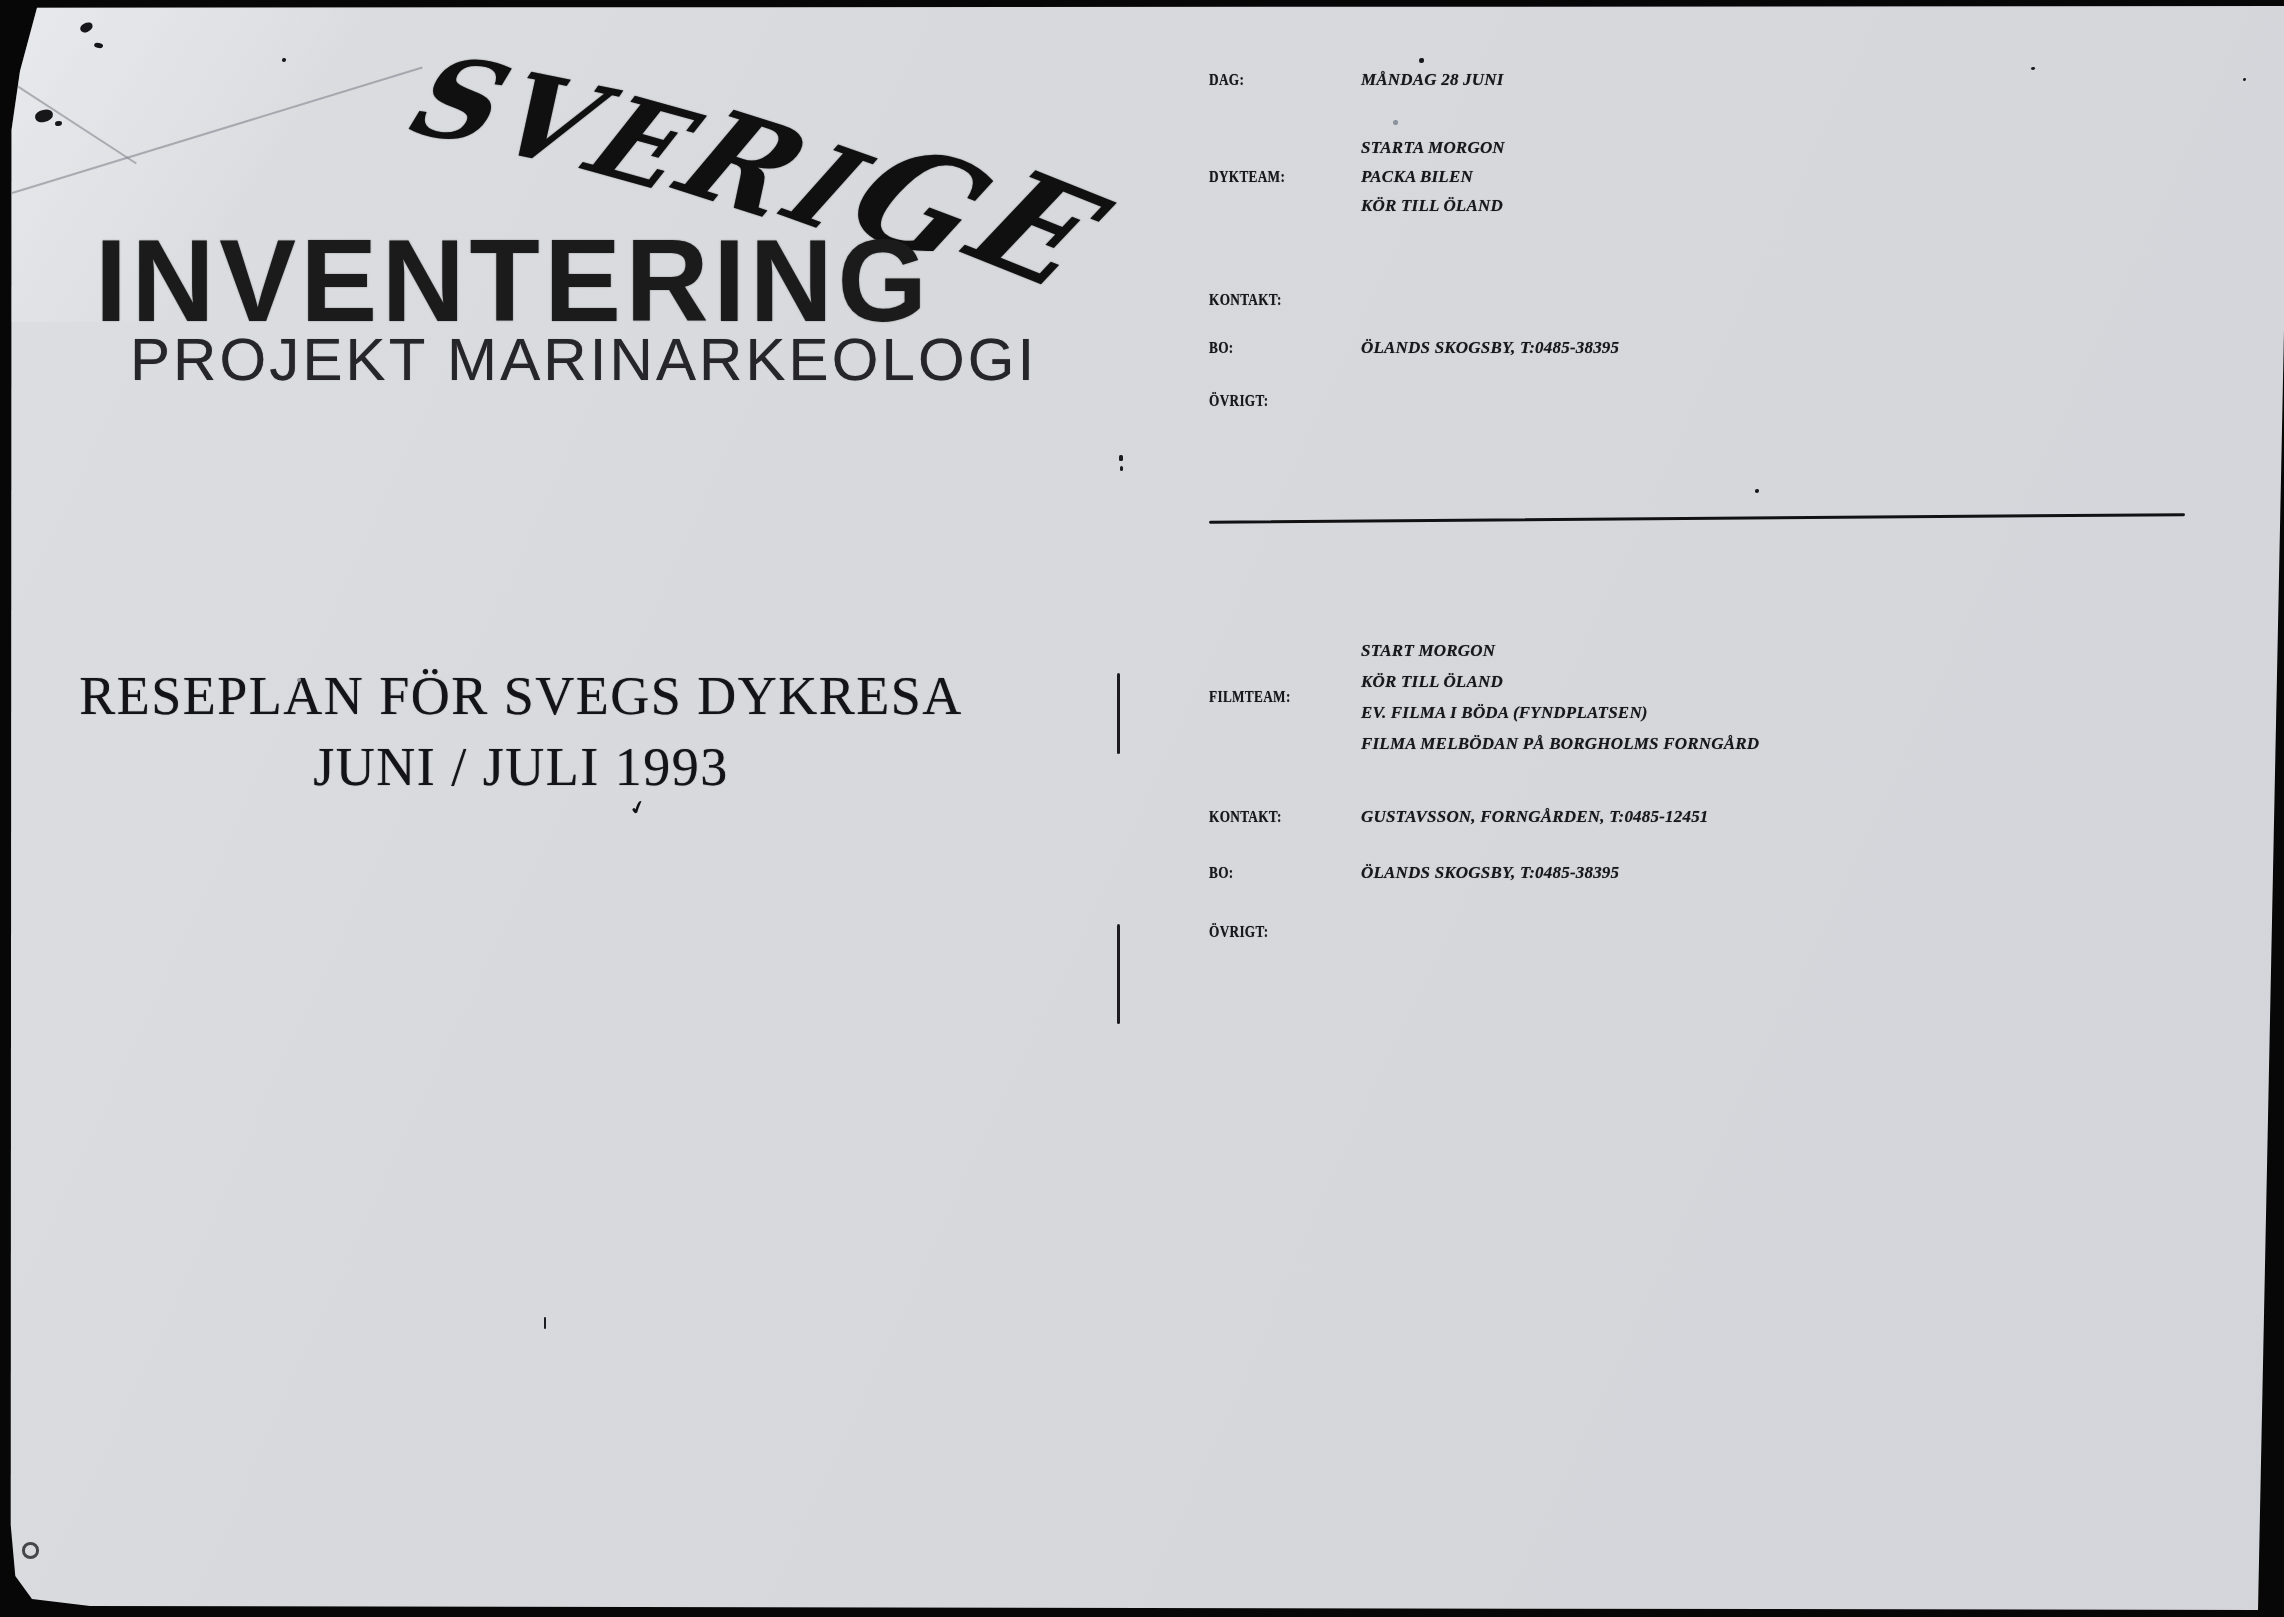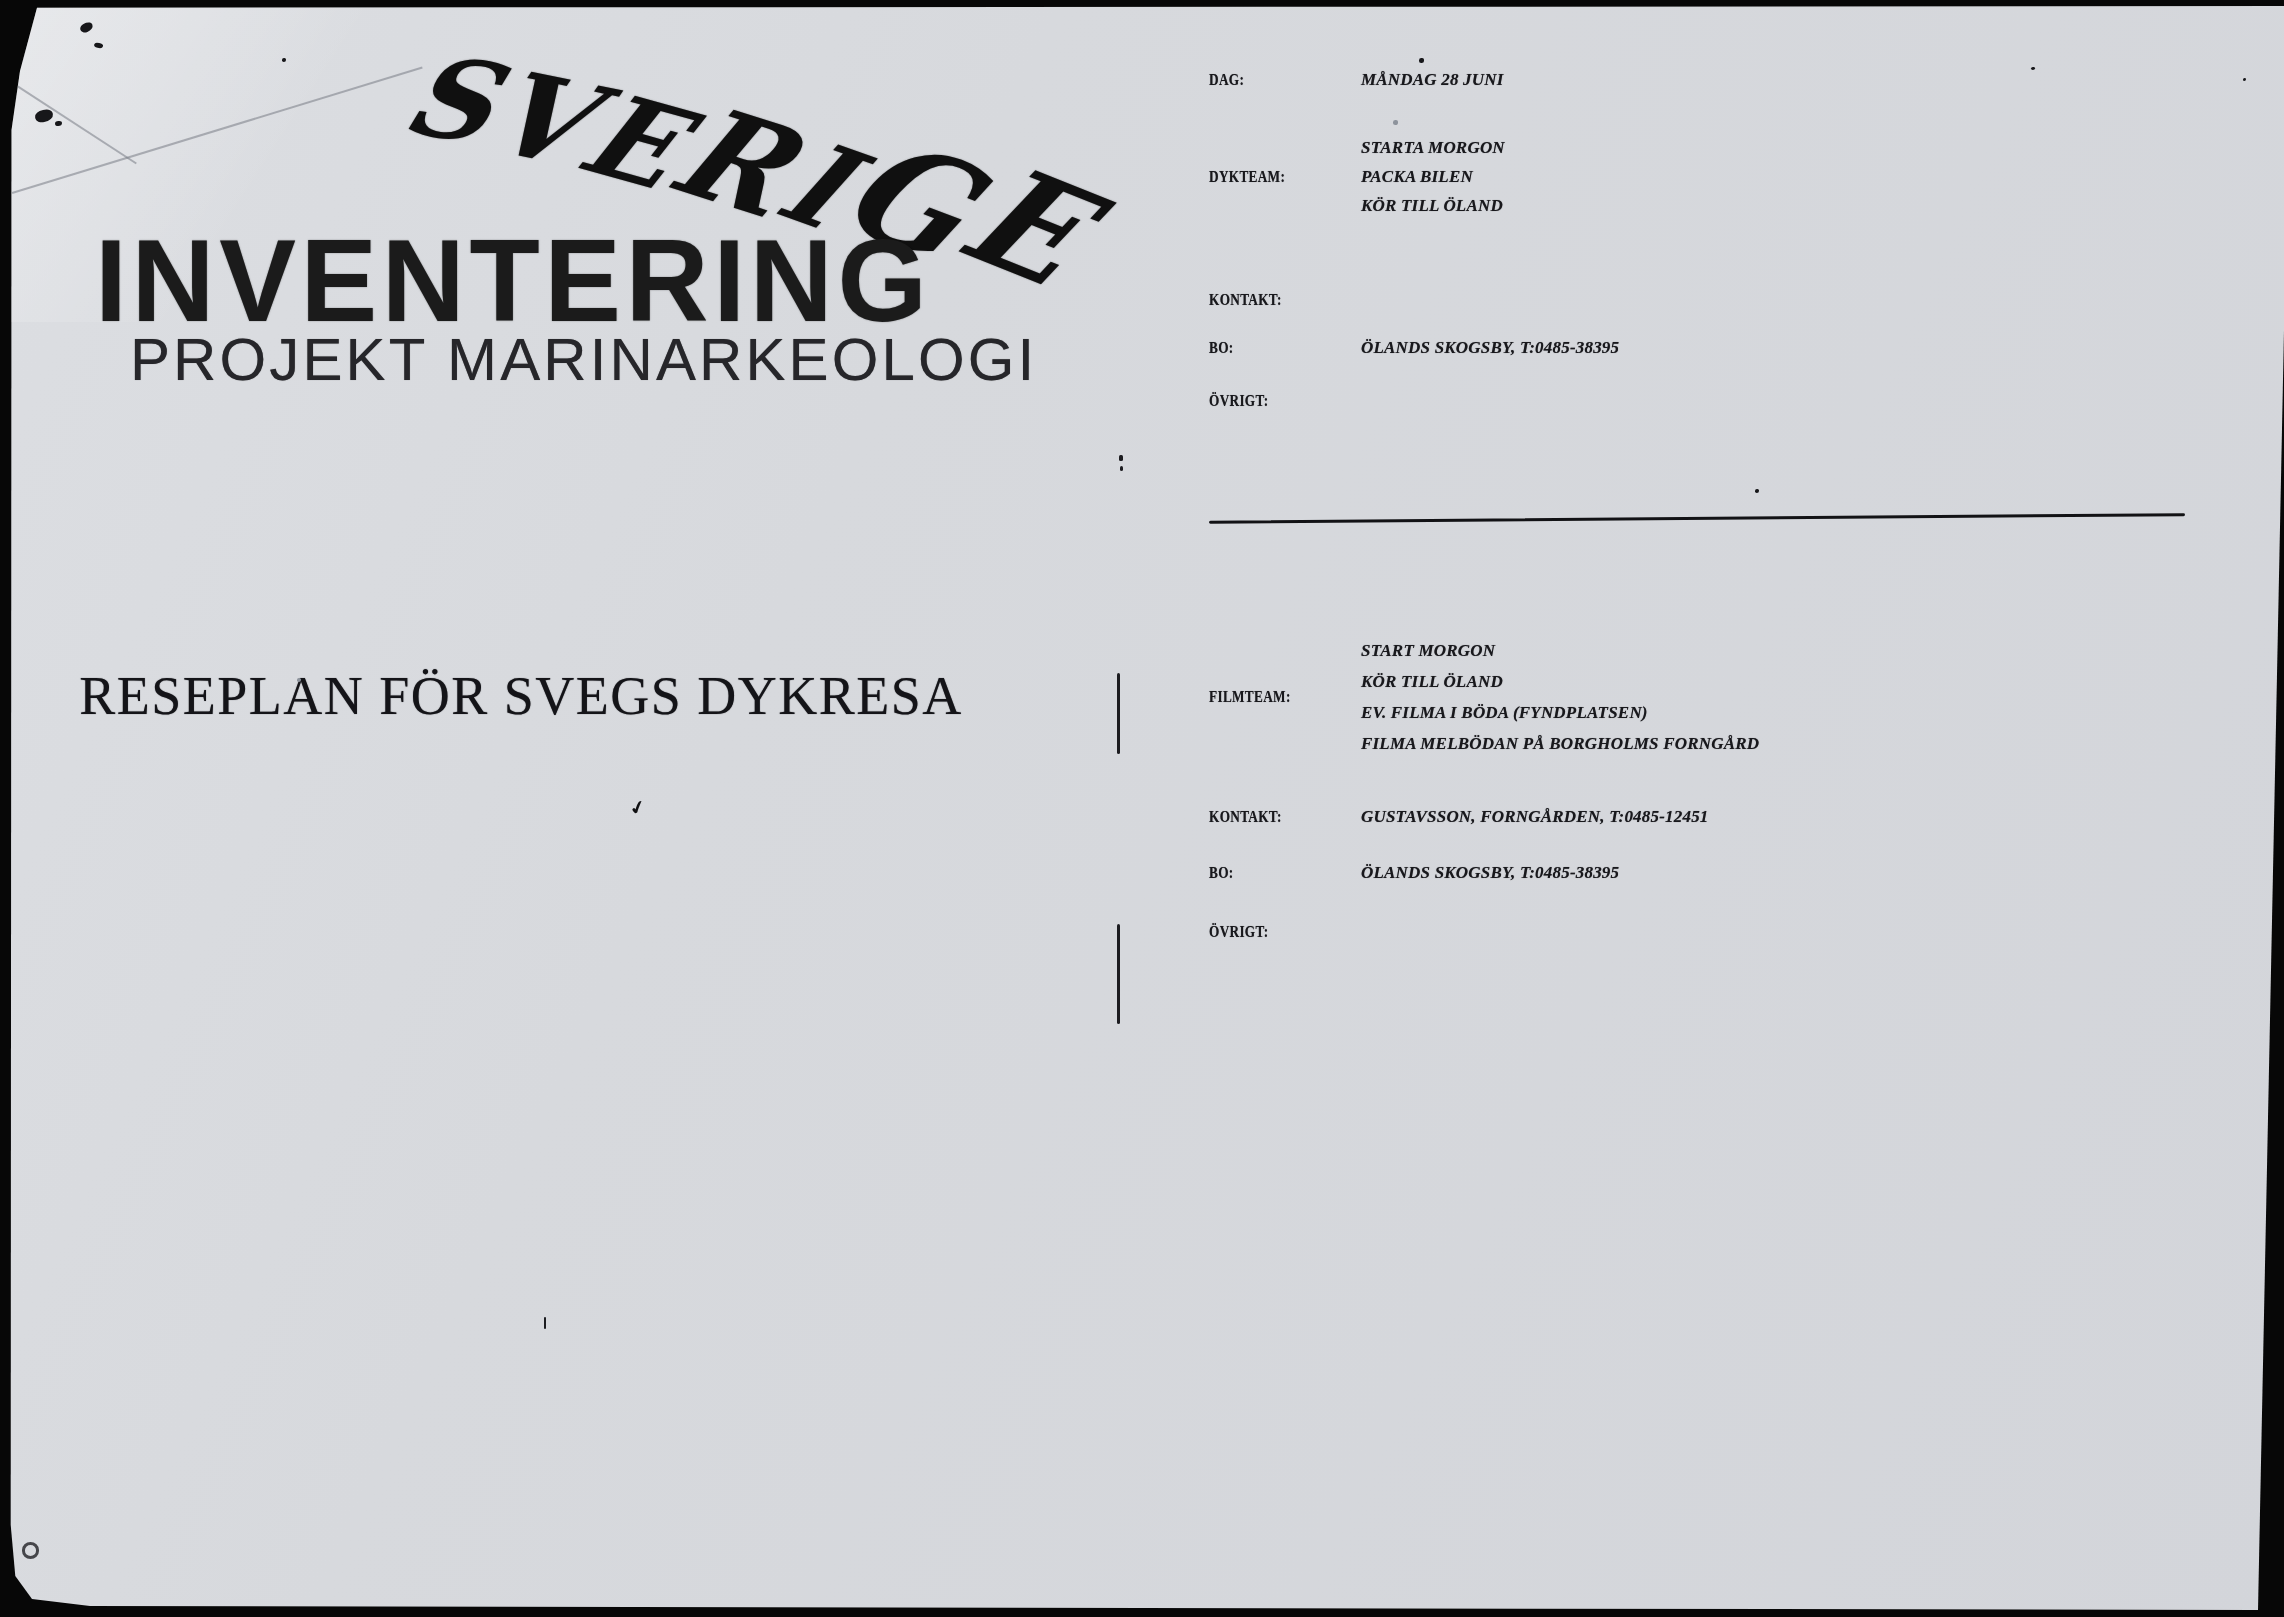--- a/index.html
+++ b/index.html
@@ -120,20 +120,21 @@
       <span>R</span>
       <span>I</span>
       <span>G</span>
       <span>E</span>
     </div>
     <div class="inventering">INVENTERING</div>
     <div class="projekt">PROJEKT MARINARKEOLOGI</div>
 
     <div class="heading">
       <div>RESEPLAN FÖR SVEGS DYKRESA</div>
+      <div>JUNI / JULI 1993</div>
     </div>
 
     <div class="row" style="top:65px">
       <div class="lbl">DAG:</div>
       <div class="val">
           <div>MÅNDAG 28 JUNI</div>
         </div>
     </div>
 
     <div class="row lh38" style="top:133px">

